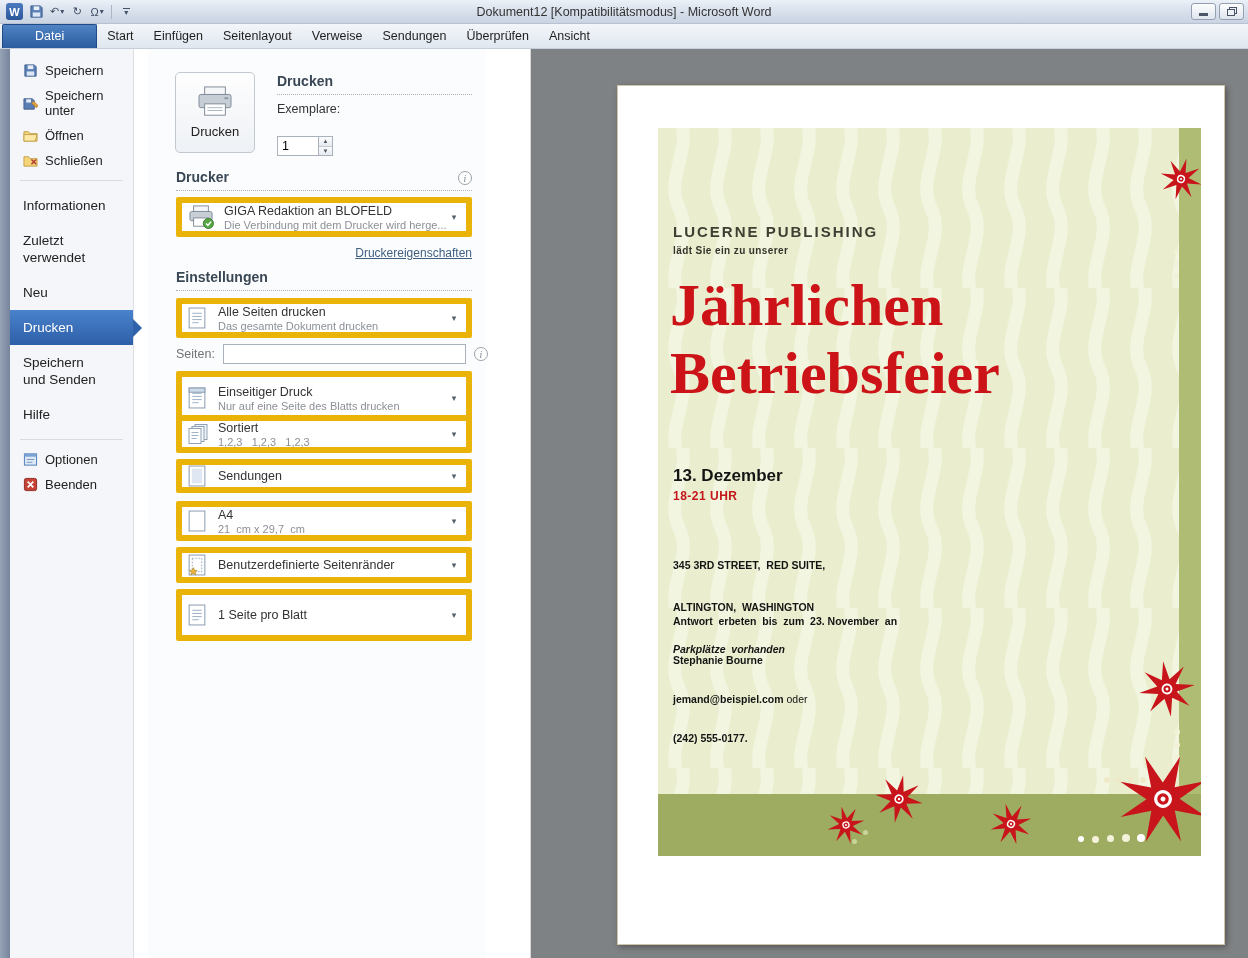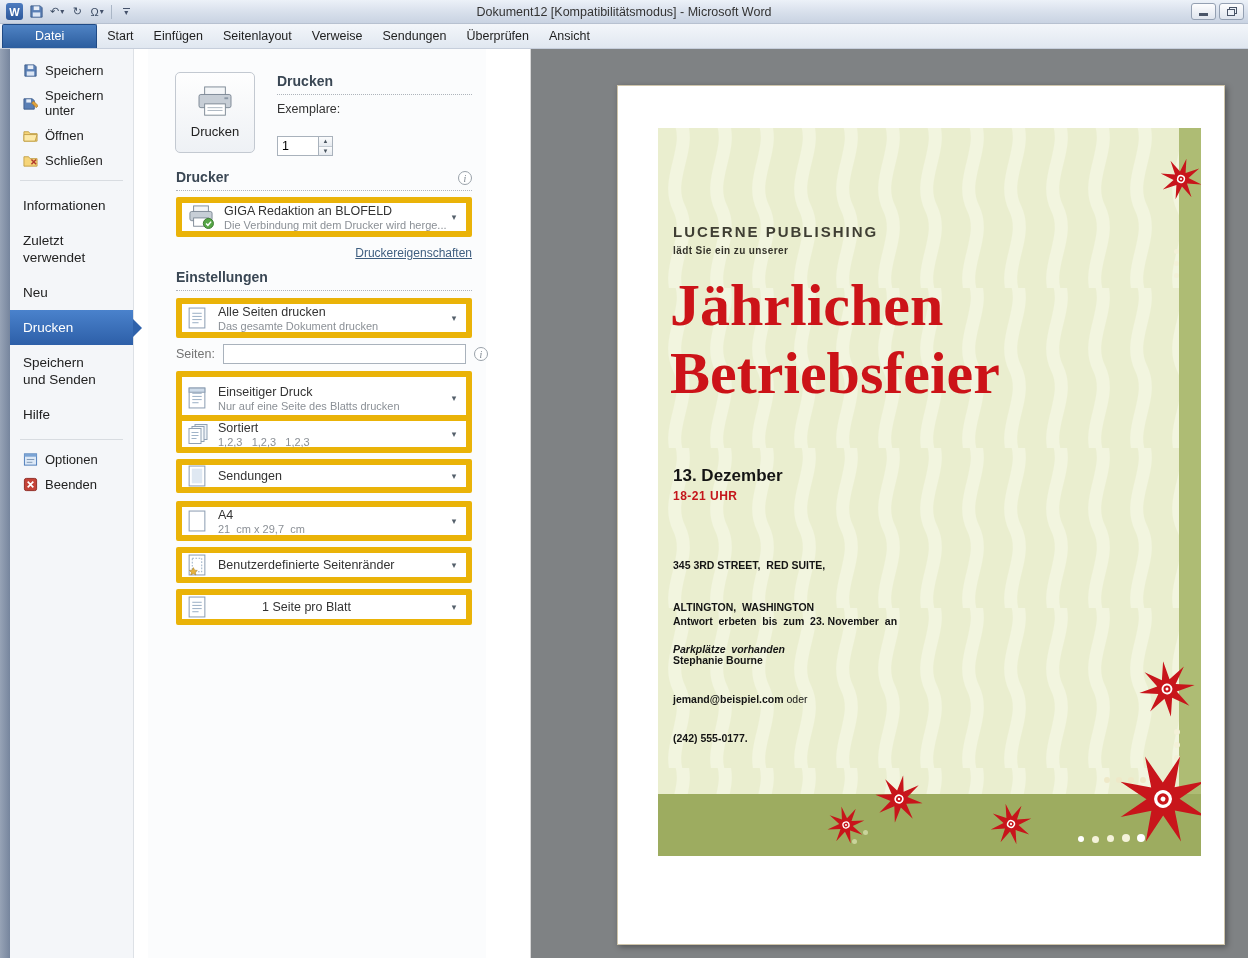--- a/index.html
+++ b/index.html
@@ -410,21 +410,21 @@
             <rect x="4" y="4" width="9" height="13" fill="none" stroke="#9fb3c8" stroke-dasharray="1.6 1.4"></rect>
             <polygon points="5,13 6.2,15.4 8.8,15.7 6.9,17.4 7.4,20 5,18.7 2.6,20 3.1,17.4 1.2,15.7 3.8,15.4" fill="#e8b33c" stroke="#a87c1c" stroke-width="0.5"></polygon>
           </svg>
         </span>
         <span class="dd-text">
           <span class="dd-title">Benutzerdefinierte Seitenränder</span>
         </span>
         <span class="dd-arrow">▾</span>
       </div>
 
-      <div class="dd" style="top:540px; height:36px;gap:44px;">
+      <div class="dd" style="top:540px; height:52px;">
         <span class="dd-icon">
           <svg width="18" height="22" viewBox="0 0 17 21">
               <use href="#docicon"></use>
             </svg>
         </span>
         <span class="dd-text">
           <span class="dd-title">1 Seite pro Blatt</span>
         </span>
         <span class="dd-arrow">▾</span>
       </div>

